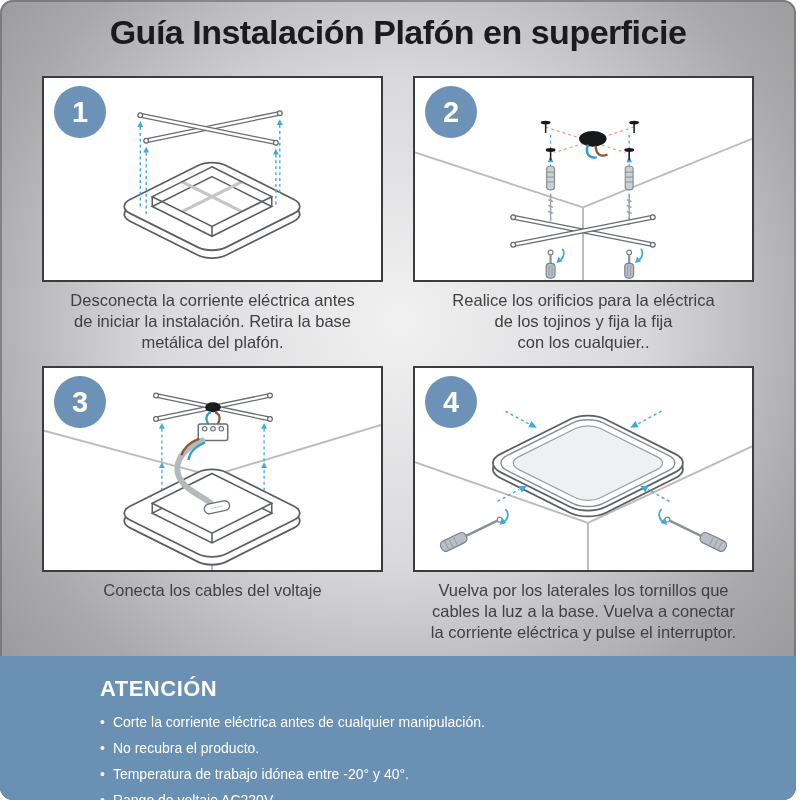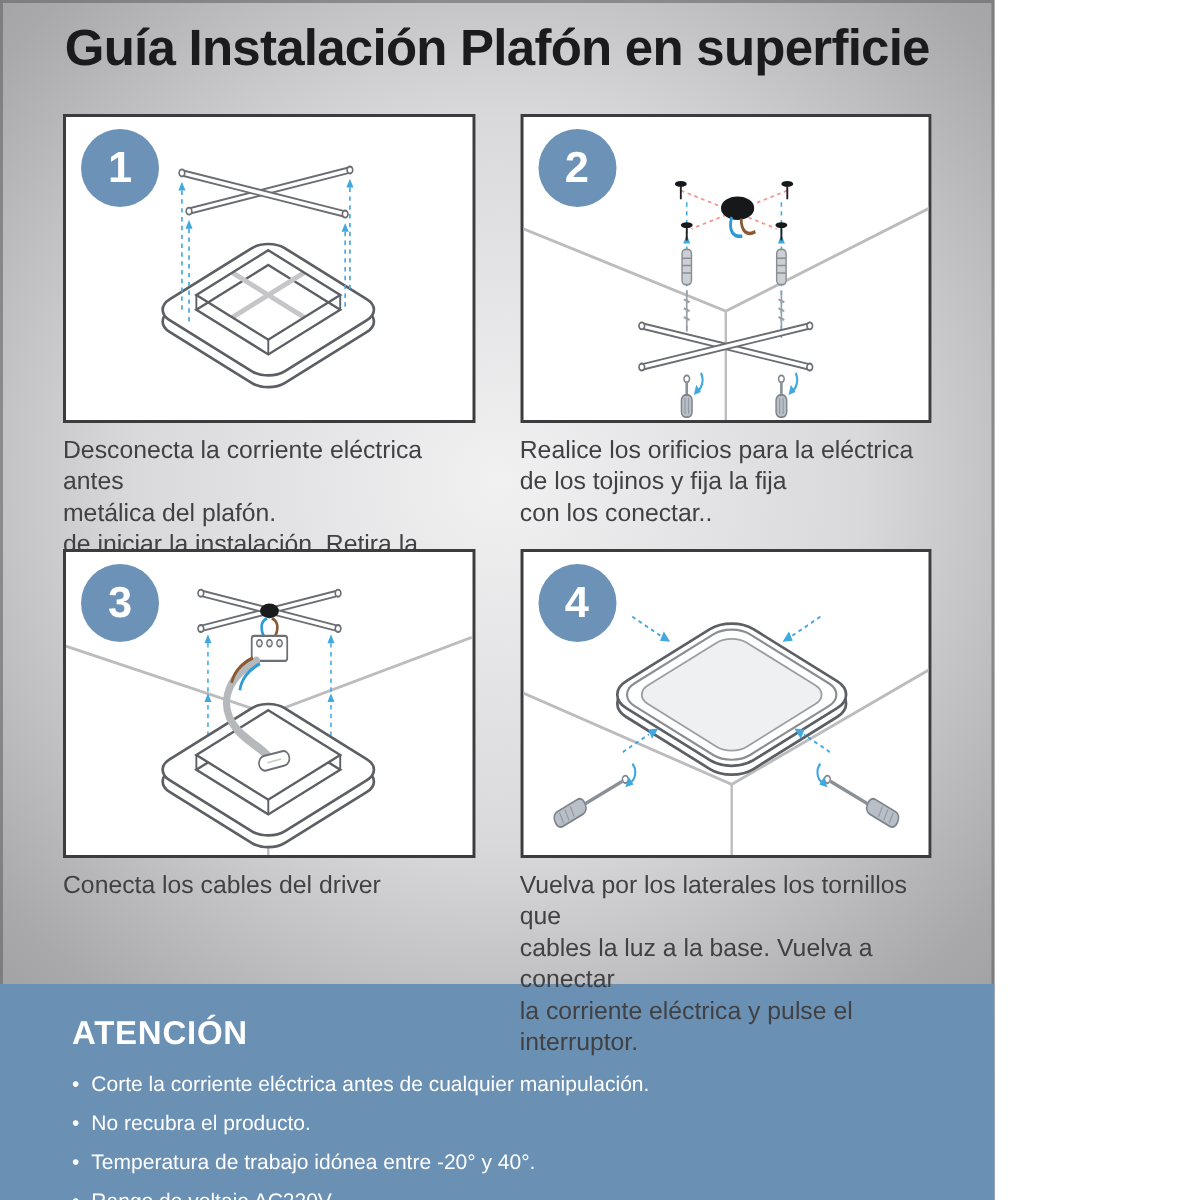--- a/index.html
+++ b/index.html
@@ -1,20 +1,21 @@
 <!DOCTYPE html>
 <html style="--title-text: #1b1b1d; --caption-text: #414144; --panel-border: #3c3c3e; --badge-blue: #6c93b7; --attention-bg: #6a90b3; --attention-text: #ffffff; --arrow-blue: #41a8e0; --guide-red: #f4938f; --wire-blue: #2f9bd6; --wire-brown: #8a5a33;"><head>
 <meta charset="utf-8">
 <style>
   html,body{margin:0;padding:0;}
   body{font-family:"Liberation Sans",sans-serif;}
   .page{
-    position:relative;width:663px;height:800px;overflow:hidden;
+    position:relative;width:796px;height:800px;overflow:hidden;
     background:radial-gradient(circle 540px at 50% 40%, #f1f1f2 0%, #d9d9db 45%, #a9a9ab 80%, #98989a 100%);
     box-shadow:inset 0 0 0 2px rgba(100,100,104,.6);
+    border-radius:13px;
   }
   .title-bar{height:64px;display:flex;align-items:center;justify-content:center;}
   .title-bar h1{
     margin:0;font-size:34px;font-weight:bold;letter-spacing:-.5px;
     color:var(--title-text,#1b1b1d);
   }
   .content{padding:12px 42px 0 42px;}
   .row{display:flex;gap:30px;}
   .step{flex:1;min-width:0;}
   .panel{
@@ -22,26 +23,26 @@
     border:2.5px solid var(--panel-border,#3c3c3e);box-sizing:border-box;
   }
   .illus{position:absolute;left:0;top:0;width:100%;height:100%;}
   .badge{
     position:absolute;top:8px;left:10px;width:52px;height:52px;border-radius:50%;
     background:var(--badge-blue,#6c93b7);display:flex;align-items:center;justify-content:center;z-index:2;
   }
   .badge span{color:#fff;font-size:29px;font-weight:bold;}
   .caption{
     height:84px;box-sizing:border-box;margin:0;padding-top:8px;
-    text-align:left;font-size:16.5px;line-height:1.27;color:var(--caption-text,#414144);
+    text-align:center;font-size:16.5px;line-height:1.27;color:var(--caption-text,#414144);
   }
   .caption span{display:block;}
   .attention{
     height:144px;box-sizing:border-box;background:var(--attention-bg,#6a90b3);
-    padding:20px 30px 0 48px;color:var(--attention-text,#ffffff);
+    padding:20px 30px 0 100px;color:var(--attention-text,#ffffff);
   }
   .attention h2{margin:0;font-size:22px;font-weight:bold;letter-spacing:.5px;}
   .attention ul{list-style:none;margin:7px 0 0 0;padding:0;}
   .attention li{font-size:14px;line-height:26px;}
   .attention .b{margin-right:8px;}
 </style>
 </head>
 <body>
 
 <div class="page">
@@ -99,22 +100,22 @@
               <line x1="98" y1="38" x2="236" y2="66" stroke="#fff" stroke-width="2.4" stroke-linecap="round"></line>
               <circle cx="104" cy="64" r="2.4" fill="#fff" stroke="#6a6e72" stroke-width="1.3"></circle>
               <circle cx="240" cy="36" r="2.4" fill="#fff" stroke="#6a6e72" stroke-width="1.3"></circle>
               <circle cx="98" cy="38" r="2.4" fill="#fff" stroke="#6a6e72" stroke-width="1.3"></circle>
               <circle cx="236" cy="66" r="2.4" fill="#fff" stroke="#6a6e72" stroke-width="1.3"></circle>
             </g>
           </svg>
         </div>
         <p class="caption">
           <span>Desconecta la corriente eléctrica antes</span>
+          <span>de iniciar la instalación. Retira la base</span>
           <span>metálica del plafón.</span>
-          <span>de iniciar la instalación. Retira la base</span>
         </p>
       </div>
 
       <div class="step">
         <div class="panel">
           <div class="badge">
             <span>2</span>
           </div>
           <svg class="illus" viewBox="0 0 343 206" preserveAspectRatio="none">
             <g stroke="#bcbcbe" stroke-width="2">
@@ -193,21 +194,21 @@
               <line x1="216.5" y1="191" x2="216.5" y2="202" stroke="#959ba2" stroke-width="1"></line>
               <line x1="219.5" y1="191" x2="219.5" y2="202" stroke="#959ba2" stroke-width="1"></line>
               <path d="M230,174 a9,9 0 0 1 -4,13" fill="none" stroke="#41a8e0" stroke-width="1.8"></path>
               <polygon points="224,189 230,187 226,182" fill="#41a8e0"></polygon>
             </g>
           </svg>
         </div>
         <p class="caption">
           <span>Realice los orificios para la eléctrica</span>
           <span>de los tojinos y fija la fija</span>
-          <span>con los conectar..</span>
+          <span>con los cualquier..</span>
         </p>
       </div>
 
     </div>
 
     <div class="row">
 
       <div class="step">
         <div class="panel">
           <div class="badge">
@@ -268,21 +269,21 @@
               <path d="M158,72 c-10,4 -16,10 -18,17" fill="none" stroke="#8a5a33" stroke-width="2.3"></path>
               <path d="M164,76 c-10,4 -16,11 -17,18" fill="none" stroke="#2f9bd6" stroke-width="2.3"></path>
               <g transform="translate(176,142) rotate(-12)">
                 <rect x="-13" y="-5" width="26" height="10" rx="5" fill="#fff" stroke="#6b7075" stroke-width="1.4"></rect>
                 <line x1="-6" y1="0" x2="6" y2="0" stroke="#c6c9cc" stroke-width="1"></line>
               </g>
             </g>
           </svg>
         </div>
         <p class="caption">
-          <span>Conecta los cables del driver</span>
+          <span>Conecta los cables del voltaje</span>
         </p>
       </div>
 
       <div class="step">
         <div class="panel">
           <div class="badge">
             <span>4</span>
           </div>
           <svg class="illus" viewBox="0 0 343 206" preserveAspectRatio="none">
             <g stroke="#bcbcbe" stroke-width="2">

